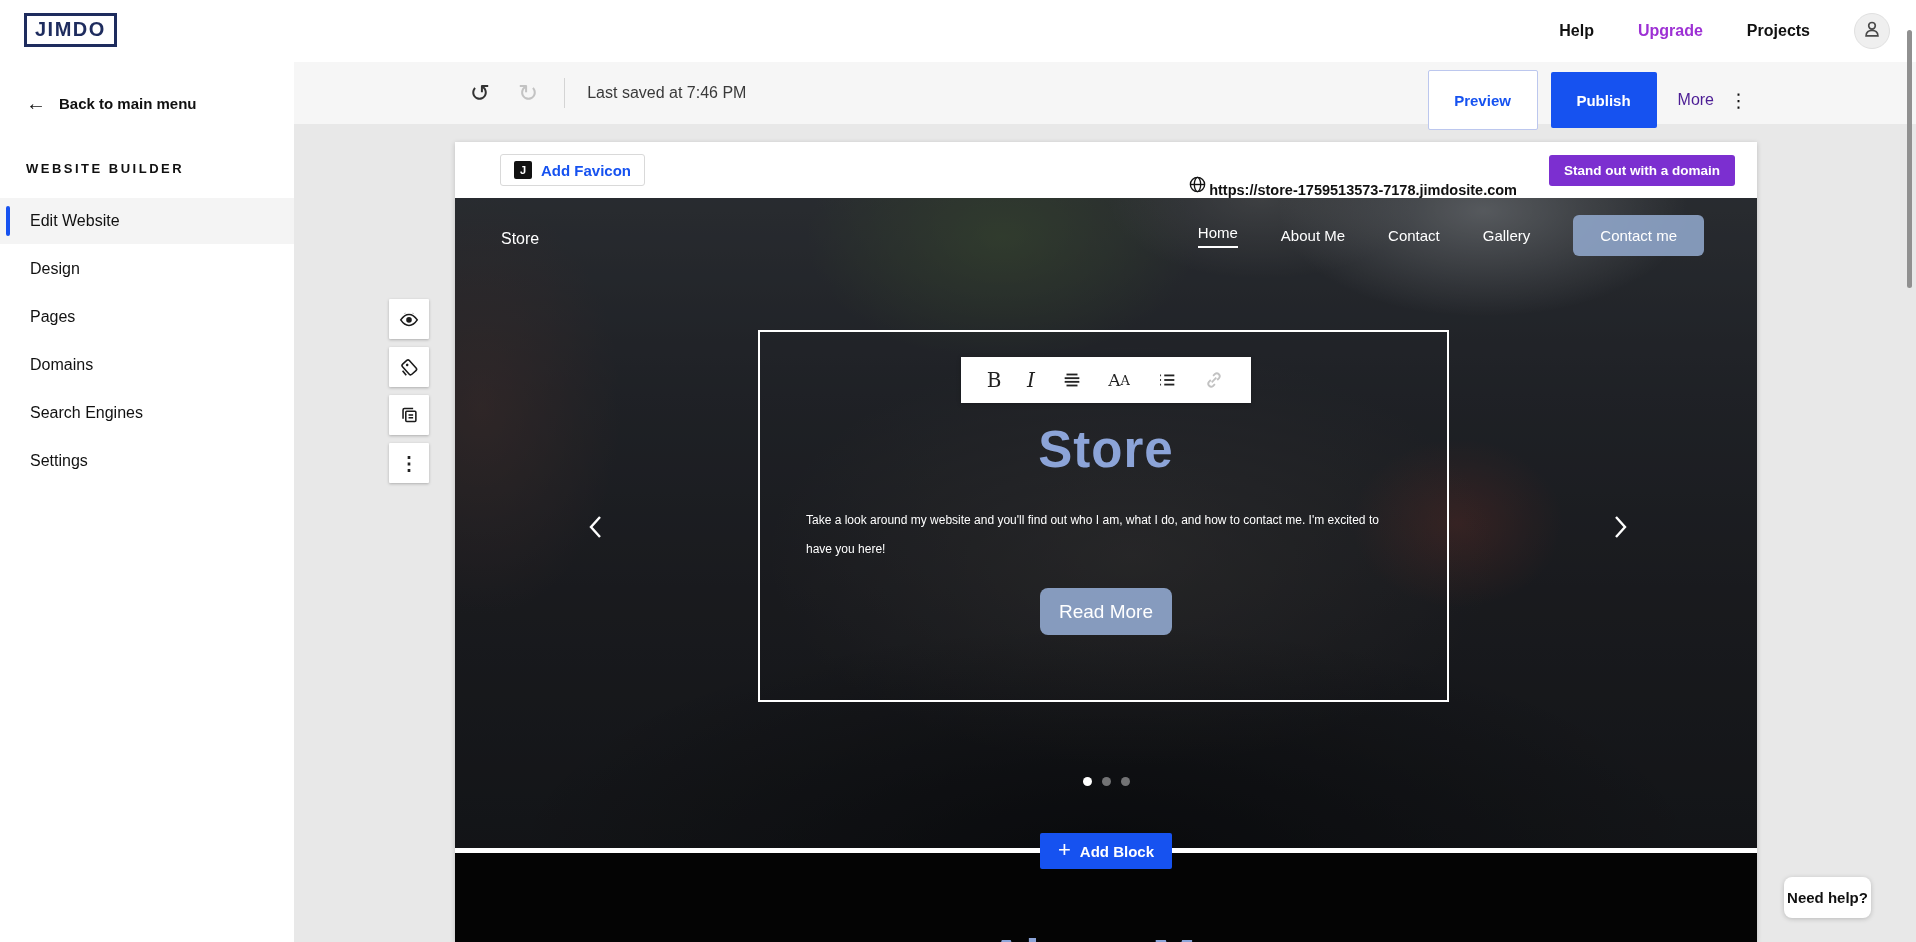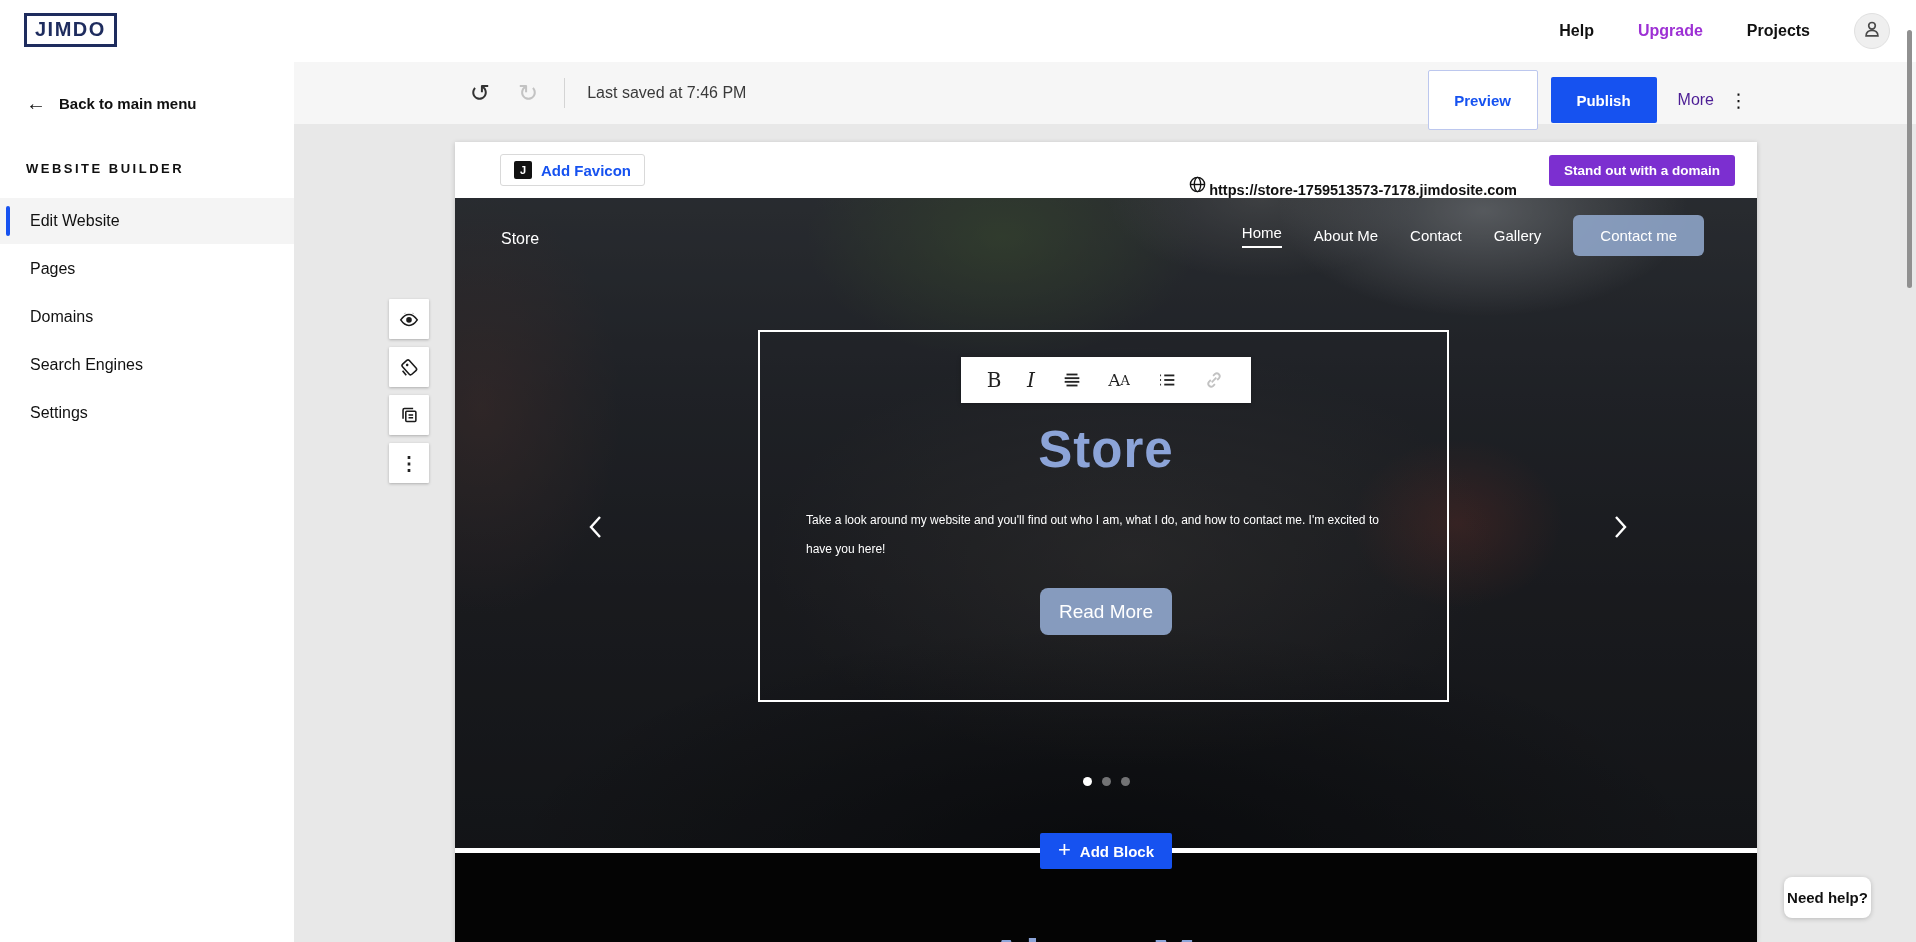--- a/index.html
+++ b/index.html
@@ -20,21 +20,21 @@
   .toolbar { position:absolute; left:294px; top:62px; right:0; height:62px; background:#f6f6f6; z-index:30; }
   .tb-left { position:absolute; left:176px; top:0; height:62px; display:flex; align-items:center; }
   .undo { font-size:24px; color:#333; cursor:pointer; font-family:"DejaVu Sans",sans-serif; }
   .redo { font-size:24px; color:#c3c3c3; margin-left:28px; cursor:pointer; font-family:"DejaVu Sans",sans-serif; }
   .tb-divider { width:1px; height:30px; background:#d4d4d4; margin:0 22px 0 26px; }
   .last-saved { font-size:16px; color:#3a3a3a; }
   .tb-right { position:absolute; right:168px; top:8px; display:flex; align-items:center; gap:13px; }
   .btn-preview { width:110px; height:60px; background:#fff; border:1px solid #bcc7ee; border-radius:2px;
                  color:#1652f0; font-size:15px; font-weight:bold; cursor:pointer;
                  display:flex; align-items:center; justify-content:center; }
-  .btn-publish { width:106px; height:46px; background:#1652f0; border:none; border-radius:2px;
+  .btn-publish { width:106px; height:56px; background:#1652f0; border:none; border-radius:2px;
                  color:#fff; font-size:15px; font-weight:bold; cursor:pointer;
                  display:flex; align-items:center; justify-content:center; }
   .more-label { font-size:16px; color:#4c1d95; margin-left:8px; cursor:pointer; }
   .more-dots { font-size:19px; color:#111; cursor:pointer; margin-left:2px; }
 
   
   .sidebar { position:absolute; left:0; top:62px; width:294px; bottom:0; background:#fff; z-index:35; }
   .back-row { display:flex; align-items:center; gap:13px; padding:30px 0 0 26px; cursor:pointer; }
   .back-arrow { font-size:20px; color:#111; }
   .back-label { font-size:15px; font-weight:bold; color:#111; }
@@ -77,21 +77,21 @@
       radial-gradient(ellipse 300px 190px at 42% 6%, rgba(82,108,62,0.55), transparent 65%),
       radial-gradient(ellipse 200px 300px at 2% 32%, rgba(92,62,56,0.5), transparent 70%),
       radial-gradient(ellipse 520px 300px at 52% 55%, rgba(118,110,98,0.22), transparent 70%),
       radial-gradient(ellipse 150px 120px at 77% 50%, rgba(138,58,48,0.4), transparent 70%),
       radial-gradient(ellipse 760px 300px at 50% 102%, rgba(8,8,10,0.85), transparent 78%),
       linear-gradient(180deg,#3a3d42 0%,#2b2d33 30%,#232327 60%,#191a1d 100%);
   }
   .hero-overlay { position:absolute; inset:0; background:rgba(9,11,15,0.35); }
 
   .site-logo { position:absolute; left:46px; top:32px; color:#fff; font-size:16px; z-index:3; cursor:pointer; }
-  .site-nav { position:absolute; right:53px; top:17px; display:flex; align-items:center; gap:32px; z-index:3; }
+  .site-nav { position:absolute; right:53px; top:17px; display:flex; align-items:center; gap:43px; z-index:3; }
   .site-nav-link { color:#fff; font-size:15px; cursor:pointer; }
   .site-nav-link.current { border-bottom:2px solid #fff; padding-bottom:5px; }
   .contact-btn { background:rgba(145,167,204,0.88); border:none; border-radius:6px; padding:12px 27px;
                  color:#fff; font-size:15px; cursor:pointer; }
 
   .frame-box { position:absolute; left:303px; top:132px; width:691px; height:372px; border:2px solid #fff; z-index:2; }
 
   .text-toolbar { position:absolute; left:506px; top:159px; width:290px; height:46px; background:#fff; z-index:4;
                   box-shadow:0 1px 4px rgba(0,0,0,0.25); display:flex; align-items:center; justify-content:space-evenly; }
   .tt-icon { cursor:pointer; color:#222; display:flex; align-items:center; justify-content:center; }
@@ -167,20 +167,23 @@
 
 <div class="sidebar">
   <div class="back-row">
     <span class="back-arrow">←</span>
     <span class="back-label">Back to main menu</span>
   </div>
   <div class="section-label">WEBSITE BUILDER</div>
   <div class="nav-items">
     <div class="nav-item active">
         <span>Edit Website</span>
+      </div>
+    <div class="nav-item">
+        <span>Design</span>
       </div>
     <div class="nav-item">
         <span>Pages</span>
       </div>
     <div class="nav-item">
         <span>Domains</span>
       </div>
     <div class="nav-item">
         <span>Search Engines</span>
       </div>

